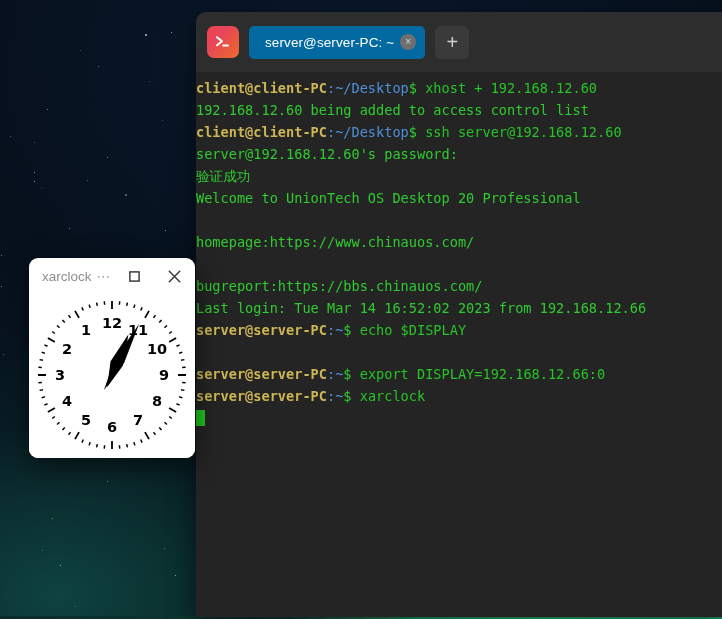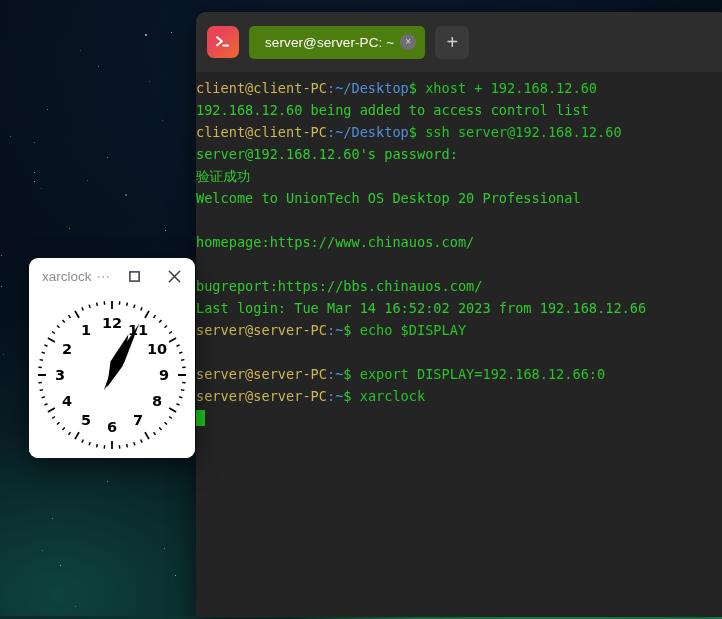--- a/index.html
+++ b/index.html
@@ -47,21 +47,21 @@
   #app-icon {
     width:32px; height:32px; border-radius:7px;
     background:linear-gradient(135deg,#f0434f 0%, #e8455a 35%, #e95d3a 75%, #ef6b32 100%);
     display:flex; align-items:center; justify-content:center;
     flex:none;
   }
   #app-icon svg { display:block; }
 
   .tab {
     height:33px; min-width:160px;
-    background:#4d7c0f; border-radius:5px;
+    background:#0369a1; border-radius:5px;
     display:flex; align-items:center; justify-content:center;
     padding:0 9px 0 16px; gap:6px;
     flex:none;
   }
   .tab-label {
     color:#ffffff; font-size:13.5px; letter-spacing:.1px;
     white-space:nowrap;
   }
   .tab-close {
     width:16px; height:16px; border-radius:50%;
@@ -78,21 +78,21 @@
   #termbody {
     position:relative;
     padding:5px 0 0 0;
     font-family:"DejaVu Sans Mono","Liberation Mono",monospace;
     font-size:13.6px;
     line-height:22px;
     color:#2fcc2f;
     white-space:pre;
   }
   .line { height:22px; padding-left:0px; }
-  .u { color:#cdb653; font-weight:normal; }     
+  .u { color:#cdb653; font-weight:bold; }     
   .c { color:#4f8fd9; font-weight:normal; }     
   .g { color:#2fcc2f; }
   .w { color:#26c426; }
   .cursor {
     display:inline-block; width:9px; height:16px;
     background:#1fc41f; vertical-align:-3px;
   }
 
   
   #clockwin {

